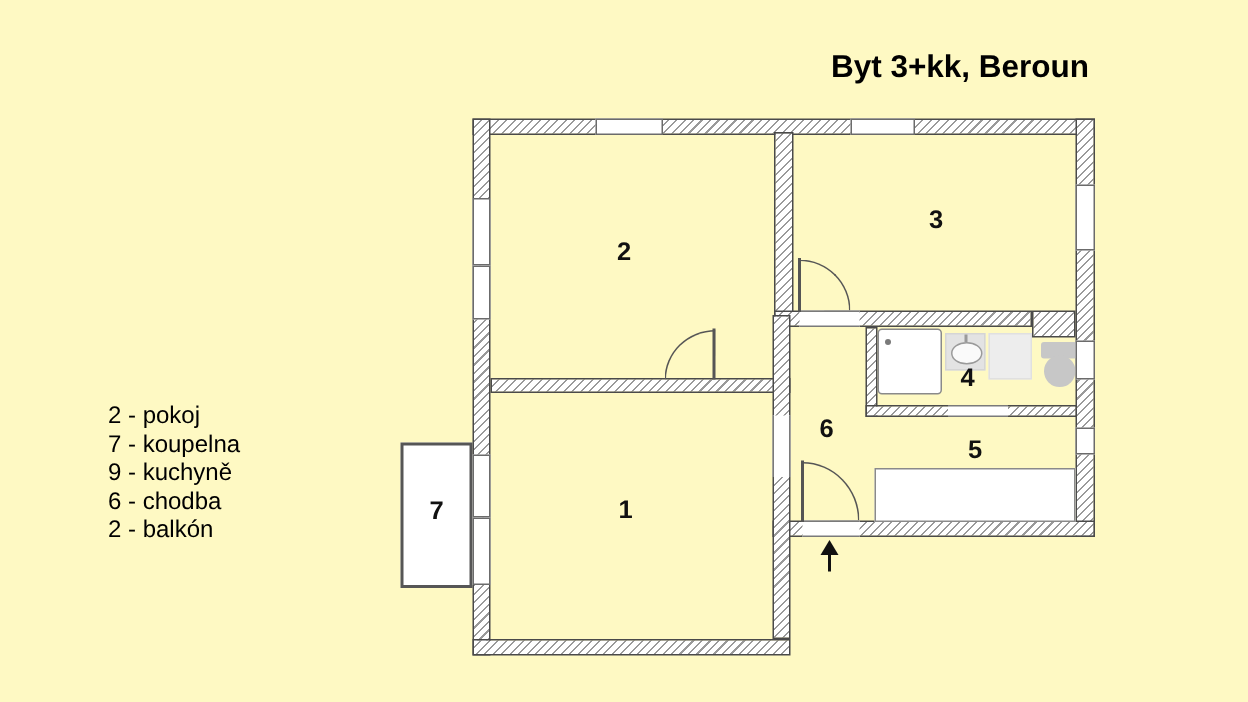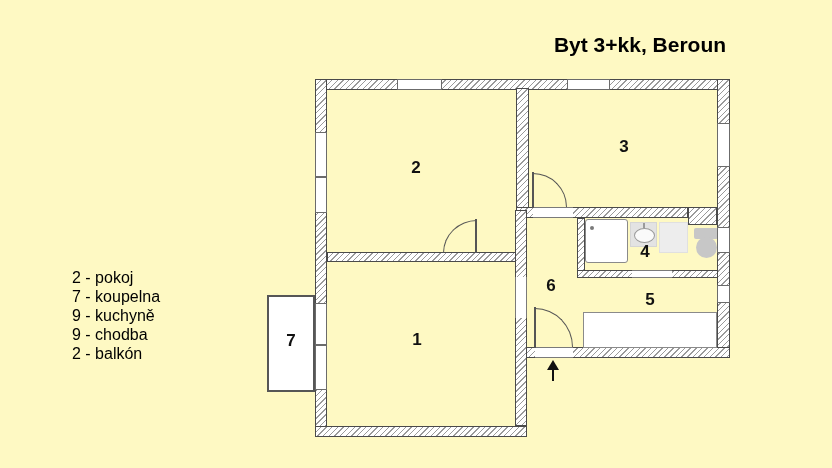--- a/index.html
+++ b/index.html
@@ -49,21 +49,21 @@
 </head>
 <body>
 
 <div id="stage">
 
   <div class="title">Byt 3+kk, Beroun</div>
   <div class="legend">
     <div>2 - pokoj</div>
     <div>7 - koupelna</div>
     <div>9 - kuchyně</div>
-    <div>9 - chodba</div>
+    <div>6 - chodba</div>
     <div>2 - balkón</div>
   </div>
 
   <div class="balcony" style="left:267px;top:295px;width:48px;height:97px;"></div>
 
   <div class="wall" style="left:315px;top:79px;width:415px;height:11px;"></div>
   <div class="wall" style="left:315px;top:79px;width:12px;height:358px;"></div>
   <div class="wall" style="left:717px;top:79px;width:13px;height:279px;"></div>
   <div class="wall" style="left:315px;top:426px;width:212px;height:11px;"></div>
   <div class="wall" style="left:515px;top:347px;width:215px;height:11px;"></div>

